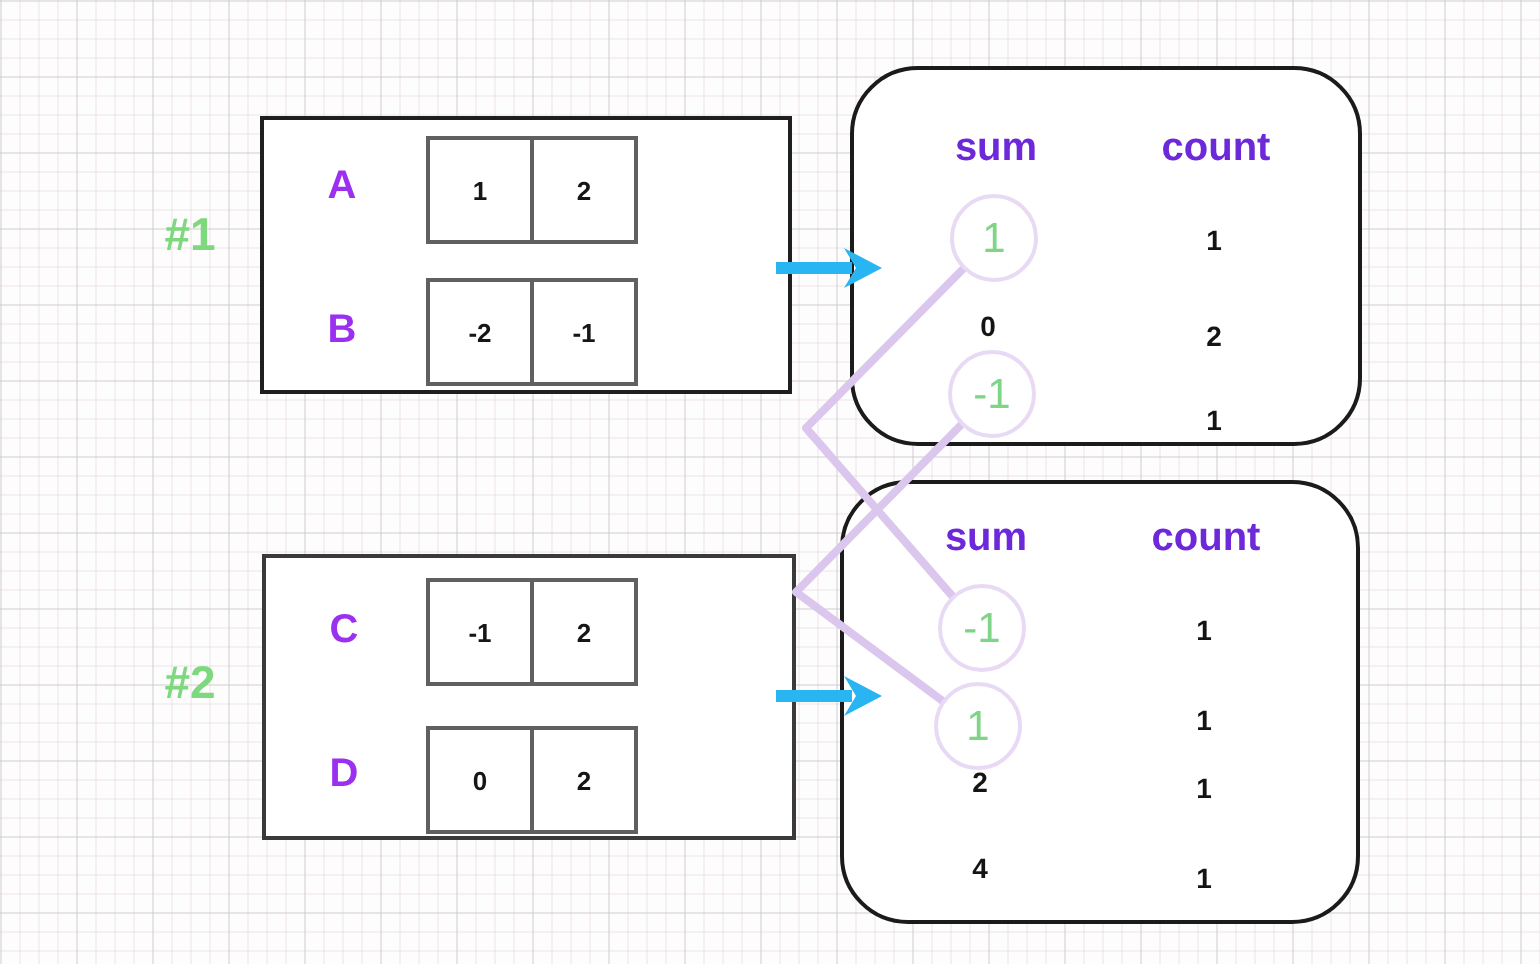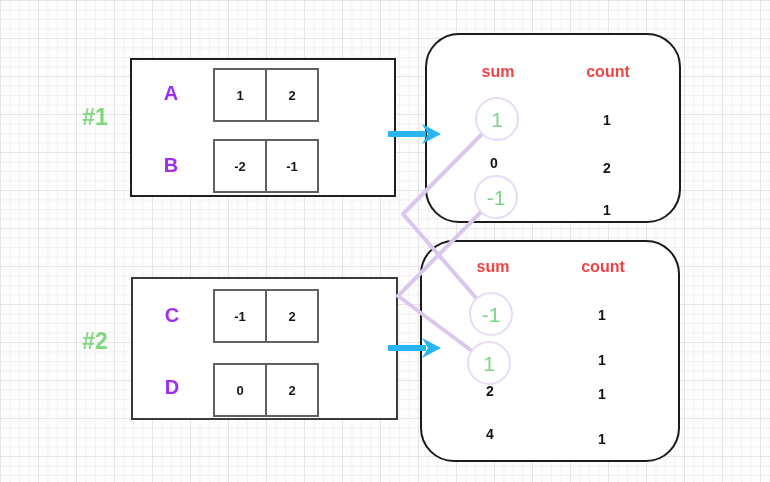--- a/index.html
+++ b/index.html
@@ -26,21 +26,21 @@
   .cellrow{position:absolute;display:flex;}
   .cell{
     width:50px;height:50px;border:2px solid #606060;background:#fff;
     display:flex;align-items:center;justify-content:center;
     font-size:13px;font-weight:bold;color:#161616;
   }
   .cell + .cell{margin-left:-2px;}
   .roundbox{
     position:absolute;background:#fff;border:2px solid #1b1b1b;border-radius:34px;
   }
-  .th{font-size:16px;font-weight:bold;color:#ef4444;line-height:1;}
+  .th{font-size:20px;font-weight:bold;color:#6d28d9;line-height:1;}
   .val{font-size:14px;font-weight:bold;color:#141414;line-height:1;}
   .greennum{font-size:21px;color:#7ed487;line-height:1;z-index:5;}
   svg.overlay{position:absolute;left:0;top:0;z-index:4;pointer-events:none;}
 </style>
 </head>
 <body>
 
 <div class="stage">
 
   <div class="abs ctr ex-label" style="left:72px;top:106px;width:46px;">#1</div>

